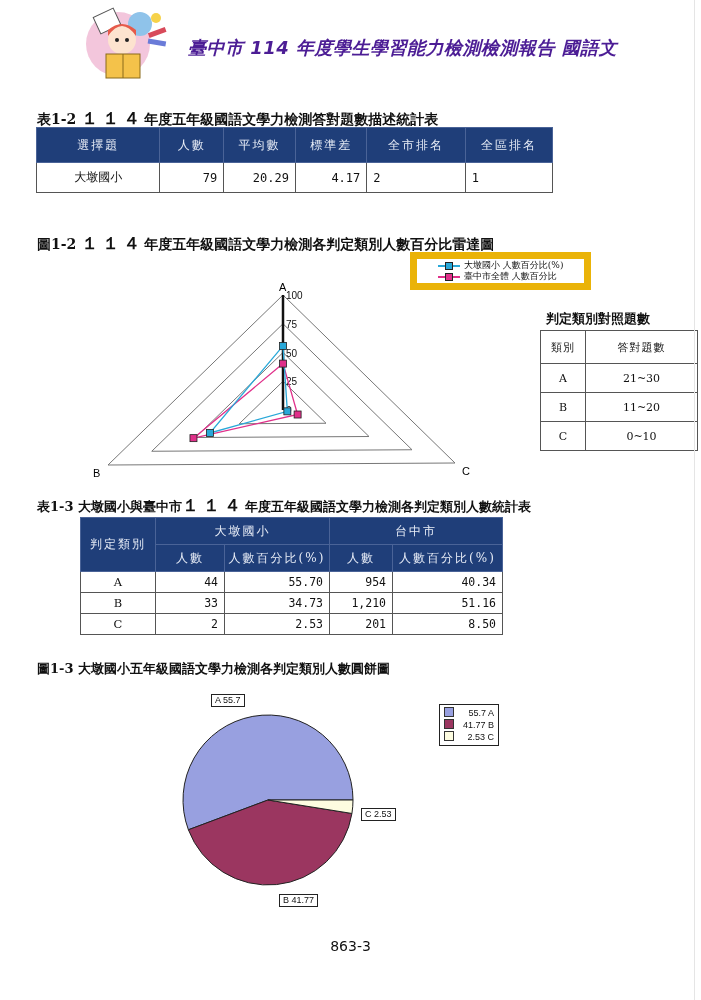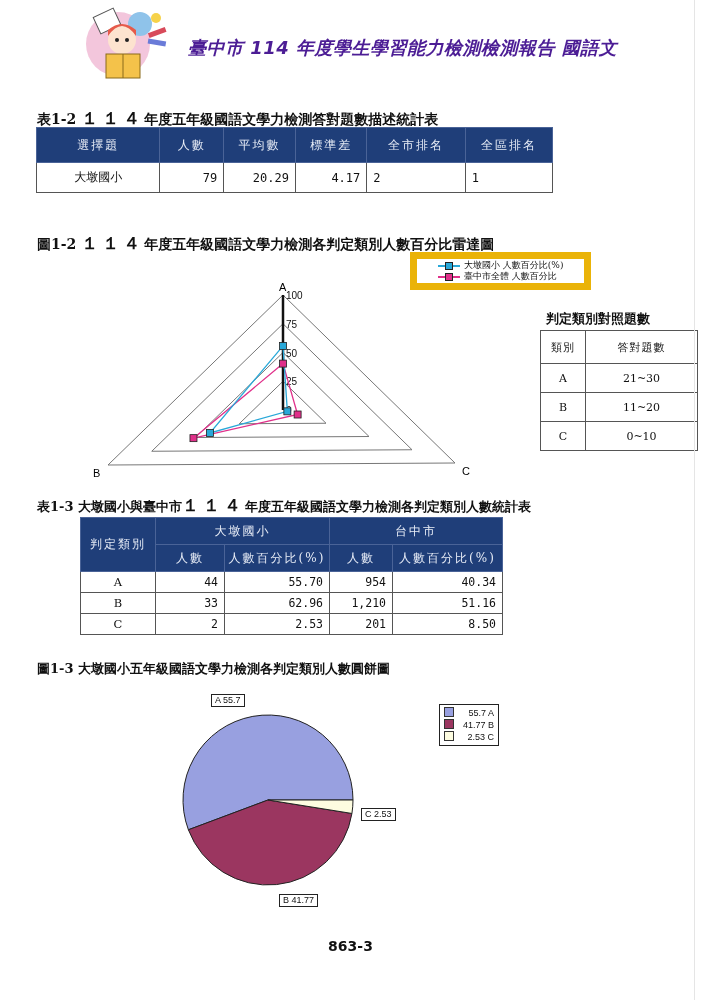--- a/index.html
+++ b/index.html
@@ -25,21 +25,21 @@
   .t13 th { height:24px; }
   .t13 td { height:20px; font-size:11.5px; }
   .legend-box { border:7px solid #eab308; background:#fff; font-size:9px; padding:1px 21px; line-height:11px; font-family:"DejaVu Serif",serif; }
   .lg-row { display:flex; align-items:center; gap:4px; white-space:nowrap; }
   .lg-line { width:22px; height:2px; position:relative; }
   .lg-line i { position:absolute; left:7px; top:-3px; width:6px; height:6px; border:1px solid #222; }
   .pie-label { border:1px solid #222; background:#fff; font-family:"Liberation Sans","DejaVu Sans",sans-serif; font-size:9px; padding:0 3px; line-height:11px; }
   .pie-legend { border:1px solid #222; background:#fff; font-family:"Liberation Sans","DejaVu Sans",sans-serif; font-size:9px; padding:2px 4px; line-height:12px; }
   .pl-row { display:flex; gap:6px; justify-content:space-between; }
   .sw { width:8px; height:8px; border:1px solid #333; }
-  .footer { left:0; width:701px; top:938px; text-align:center; font-weight:bold; font-family:"DejaVu Sans","Liberation Sans",sans-serif; font-size:14px; }
+  .footer { left:0; width:701px; top:938px; text-align:center; font-weight:normal; font-family:"DejaVu Sans","Liberation Sans",sans-serif; font-size:14px; }
   .vline { right:6px; top:0; width:1px; height:1000px; background:#e5e5e5; }
 </style>
 </head>
 <body>
 
 <div class="abs logo">
   <svg width="100" height="80" viewBox="0 0 100 80">
     <circle cx="40" cy="40" r="32" fill="#f3c6dc"></circle>
     <circle cx="62" cy="20" r="12" fill="#8fc3ea"></circle>
     <rect x="18" y="8" width="22" height="18" fill="#fff" stroke="#555" transform="rotate(-25 29 17)"></rect>
@@ -175,21 +175,21 @@
   <tr>
     <td class="ctr">A</td>
     <td class="num">44</td>
     <td class="num">55.70</td>
     <td class="num">954</td>
     <td class="num">40.34</td>
   </tr>
   <tr>
     <td class="ctr">B</td>
     <td class="num">33</td>
-    <td class="num">62.96</td>
+    <td class="num">34.73</td>
     <td class="num">1,210</td>
     <td class="num">51.16</td>
   </tr>
   <tr>
     <td class="ctr">C</td>
     <td class="num">2</td>
     <td class="num">2.53</td>
     <td class="num">201</td>
     <td class="num">8.50</td>
   </tr>

